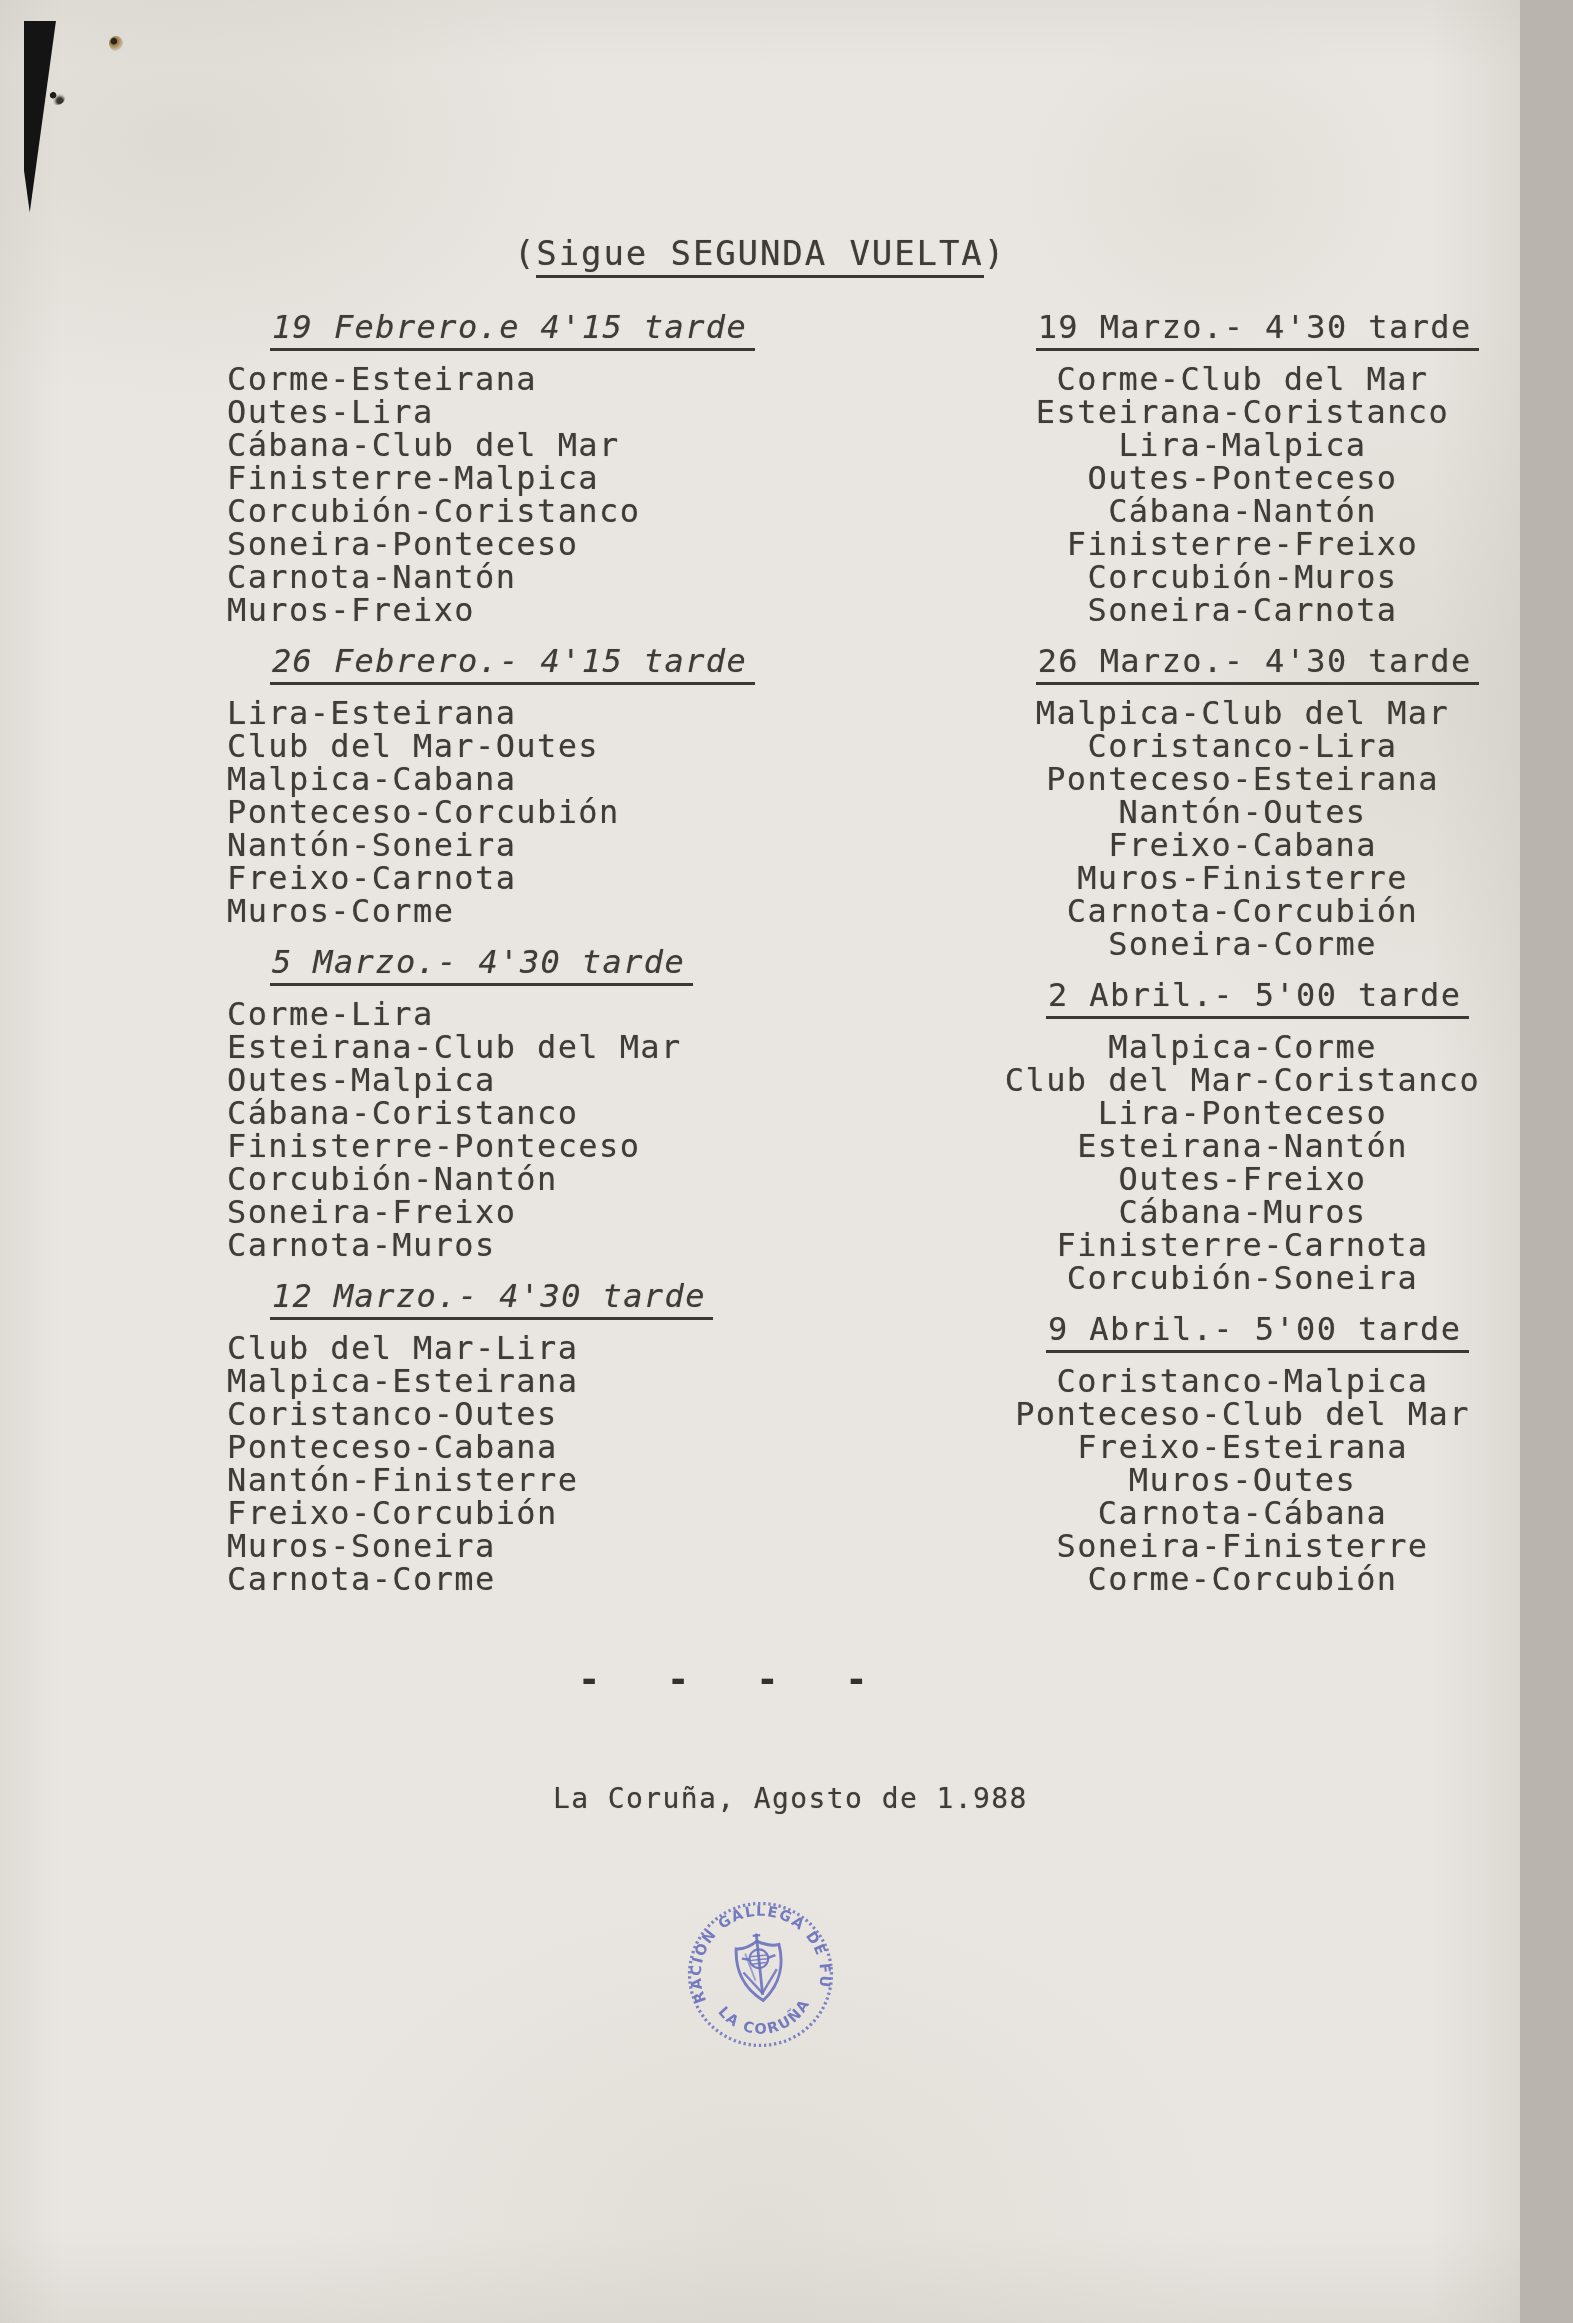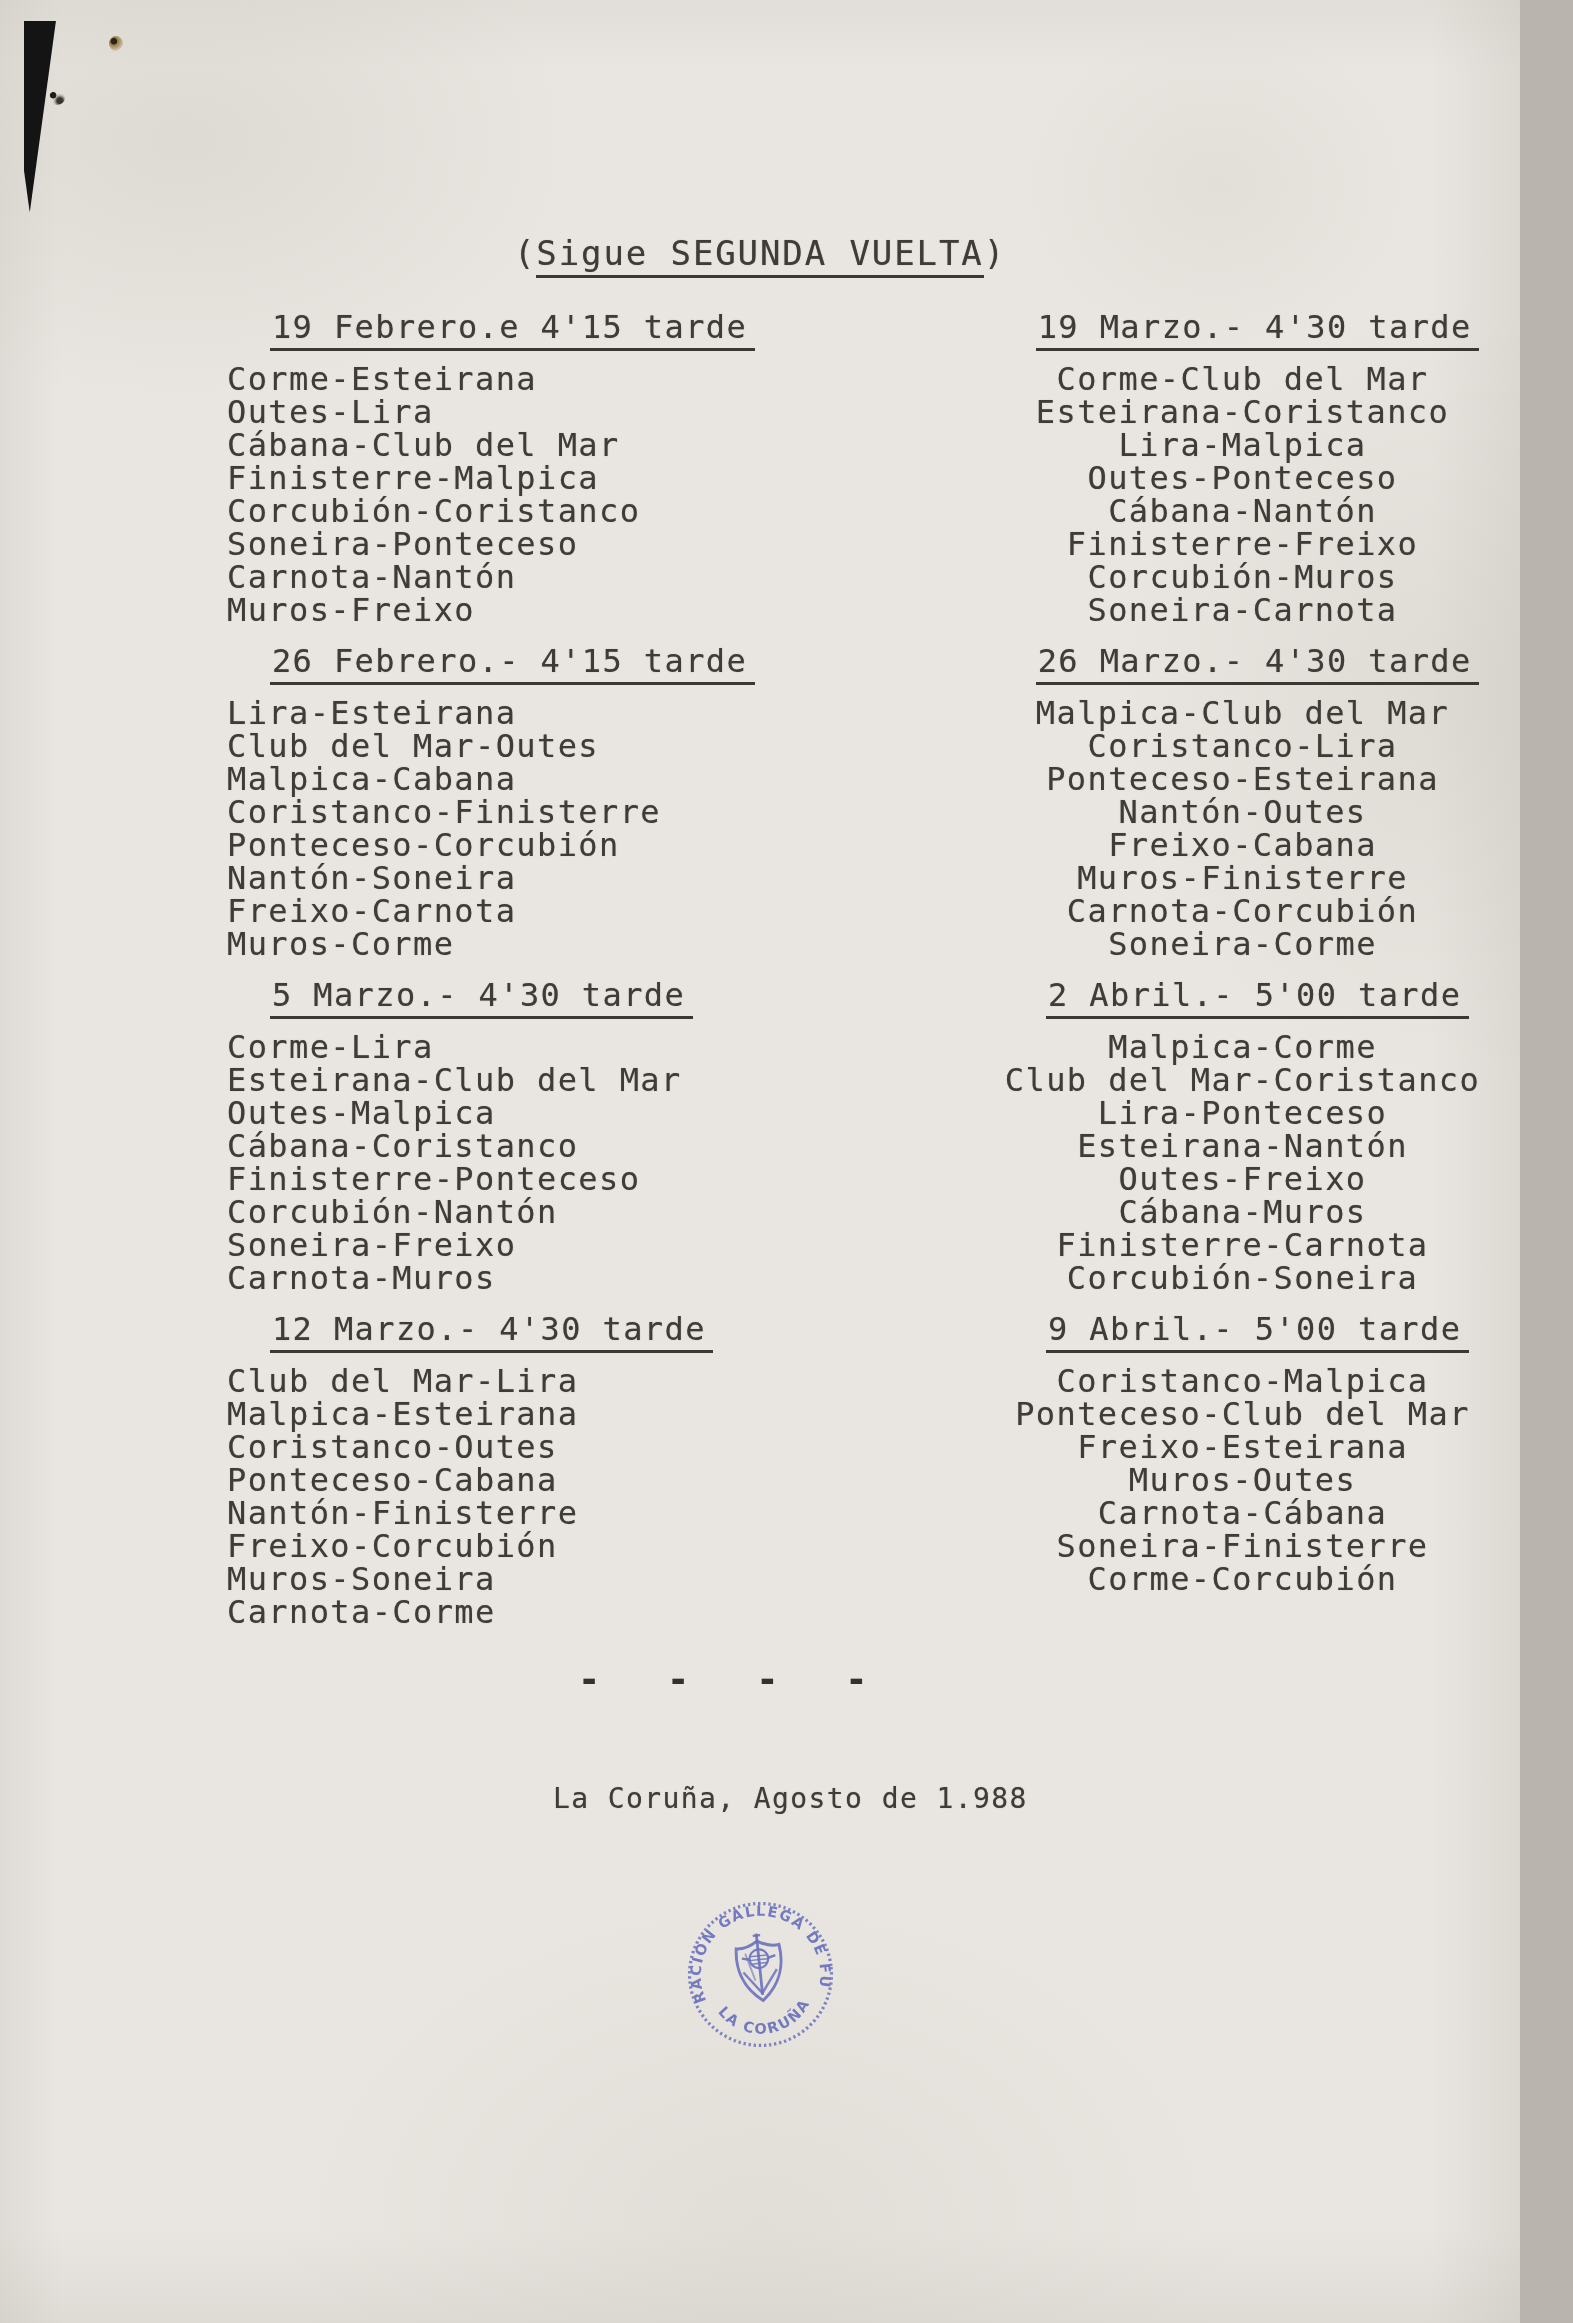--- a/index.html
+++ b/index.html
@@ -33,21 +33,21 @@
     position:absolute;top:233px;left:0;width:100%;
     text-align:center;font-size:34px;letter-spacing:1.9px;
     text-shadow:0 0 0.9px rgba(62,58,52,.55);
   }
   .title-row .und{border-bottom:3.7px solid #3b3834;padding-bottom:1.9px;}
   .col{position:absolute;top:308px;}
   .col-left{left:227px;width:671px;}
   .col-right{left:935px;width:615px;text-align:center;}
   .sched{margin-bottom:15px;}
   .hdr-row{margin-bottom:12px;}
-  .col-left .hdr-row{padding-left:43px;}
+  .col-left .hdr-row{padding-left:43px;font-style:italic;}
   .col-right .hdr-row{padding-left:30px;}
   .hdr{
     display:inline-block;font-size:32px;letter-spacing:1.4px;
     border-bottom:3.7px solid #3b3834;padding:0 7.5px 1.9px 1.9px;
     text-shadow:0 0 0.9px rgba(62,58,52,.5);
   }
   .line{
     font-size:32px;line-height:33px;letter-spacing:1.4px;
     white-space:nowrap;
     text-shadow:0 0 0.9px rgba(62,58,52,.45);
@@ -92,21 +92,20 @@
       <div class="line">Soneira-Ponteceso</div>
       <div class="line">Carnota-Nantón</div>
       <div class="line">Muros-Freixo</div>
     </section>
 
     <section class="sched">
       <div class="hdr-row"><span class="hdr">26 Febrero.- 4'15 tarde</span></div>
       <div class="line">Lira-Esteirana</div>
       <div class="line">Club del Mar-Outes</div>
       <div class="line">Malpica-Cabana</div>
-      <div class="line">Coristanco-Finisterre</div>
       <div class="line">Ponteceso-Corcubión</div>
       <div class="line">Nantón-Soneira</div>
       <div class="line">Freixo-Carnota</div>
       <div class="line">Muros-Corme</div>
     </section>
 
     <section class="sched">
       <div class="hdr-row"><span class="hdr">5 Marzo.- 4'30 tarde</span></div>
       <div class="line">Corme-Lira</div>
       <div class="line">Esteirana-Club del Mar</div>

